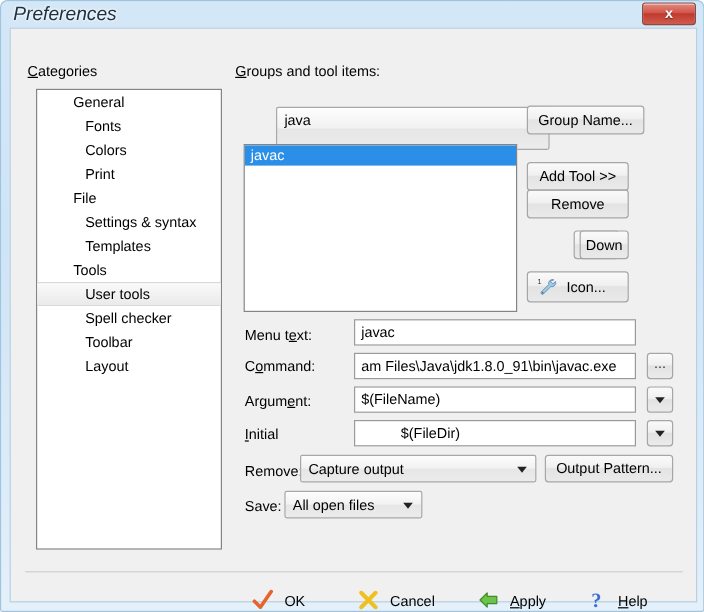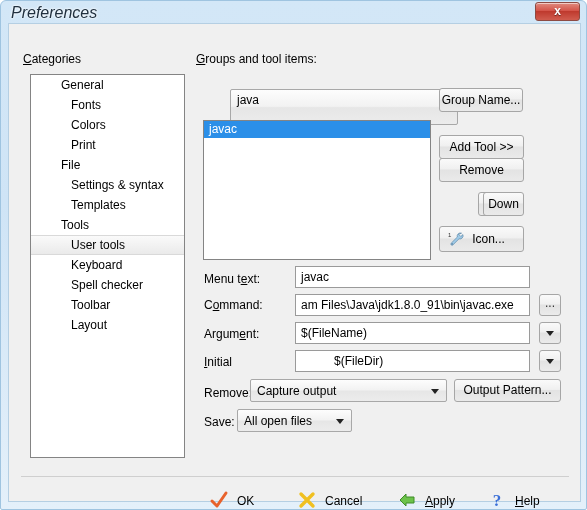--- a/index.html
+++ b/index.html
@@ -192,21 +192,21 @@
     background: linear-gradient(to bottom, #fafafa 0%, #f0f0f0 45%, #e3e3e3 50%, #eaeaea 100%);
     border: 1px solid #a6a6a6;
     border-radius: 3px;
     font-size: 12px;
     text-align: center;
     white-space: nowrap;
     cursor: pointer;
     color: #000;
   }
 
-  #btn-group-name { left: 430px; top: 64px;  width: 84px; height: 24px; line-height: 22px; }
+  #btn-group-name { left: 430px; top: 64px;  width: 98px; height: 24px; line-height: 22px; }
   #btn-add-tool   { left: 430px; top: 99px;  width: 85px; height: 24px; line-height: 22px; margin-top: 12px; }
   #btn-remove     { left: 430px; top: 134px; width: 85px; height: 24px; line-height: 22px; }
   #btn-up         { left: 430px; top: 168px; width: 38px; height: 24px; line-height: 22px; margin-left: 39px; }
   #btn-down       { left: 474px; top: 168px; width: 41px; height: 24px; line-height: 22px; }
   #btn-icon       { left: 430px; top: 202px; width: 85px; height: 26px; line-height: 24px; }
   #btn-icon .icon-label { margin-left: 14px; }
 
   #wrench-icon {
     position: absolute;
     left: 8px;
@@ -336,21 +336,20 @@
     <div id="tree-panel">
         <div class="tree-item lvl1"><span>General</span></div>
         <div class="tree-item lvl2"><span>Fonts</span></div>
         <div class="tree-item lvl2"><span>Colors</span></div>
         <div class="tree-item lvl2"><span>Print</span></div>
         <div class="tree-item lvl1"><span>File</span></div>
         <div class="tree-item lvl2"><span>Settings &amp; syntax</span></div>
         <div class="tree-item lvl2"><span>Templates</span></div>
         <div class="tree-item lvl1"><span>Tools</span></div>
         <div class="tree-item lvl2 selected"><span>User tools</span></div>
-        <div class="tree-item lvl2"><span>Keyboard</span></div>
         <div class="tree-item lvl2"><span>Spell checker</span></div>
         <div class="tree-item lvl2"><span>Toolbar</span></div>
         <div class="tree-item lvl2"><span>Layout</span></div>
       </div>
 
     <div id="group-combo" class="combo">
       <span class="combo-text">java</span>
       <span class="arrow"></span>
     </div>
 

